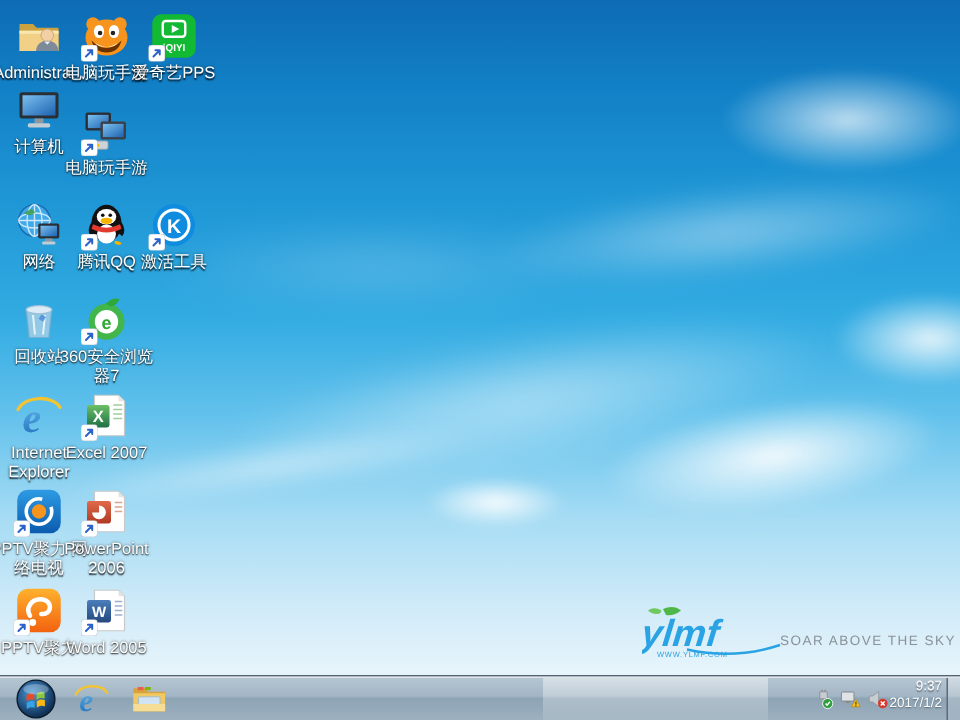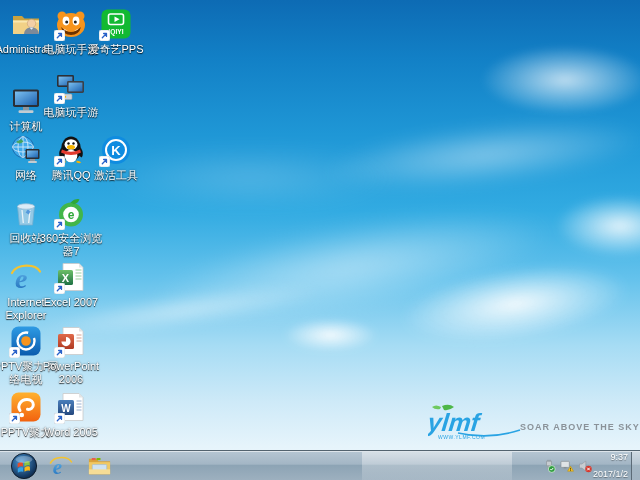--- a/index.html
+++ b/index.html
@@ -11,36 +11,36 @@
   
   .di{position:absolute;width:54px;text-align:center;cursor:pointer;}
   .ig{position:relative;width:32px;height:32px;margin:0 auto;}
   .ig svg.main{width:32px;height:32px;display:block;}
   svg.sc{position:absolute;left:-1px;bottom:-1px;width:11px;height:11px;}
   .lbl{margin-top:3px;font-size:11px;line-height:13px;color:var(--label_text,#fff);white-space:pre;
     text-shadow:0 1px 1px rgba(0,0,0,.8),0 0 2px rgba(0,0,0,.55);
     position:relative;left:50%;transform:translateX(-50%);width:max-content;}
   
   #wm{position:absolute;left:428px;top:403px;display:flex;align-items:flex-end;}
-  #wm .tag{font-size:9px;font-weight:bold;letter-spacing:1px;color:var(--tagline_gray,#8a9299);margin:0 0 7px -4px;white-space:nowrap;}
+  #wm .tag{font-size:9px;font-weight:normal;letter-spacing:1px;color:var(--tagline_gray,#8a9299);margin:0 0 7px -4px;white-space:nowrap;}
   #wm .url{position:absolute;left:10px;top:31px;font-size:5px;color:var(--logo_blue,#29a3e3);letter-spacing:.5px;}
   
   #taskbar{position:absolute;left:0;top:450px;width:640px;height:30px;
     background:linear-gradient(180deg,#b6c6d3 0%,#a3b6c5 45%,#8da4b5 50%,#9db0bf 100%);
     border-top:1px solid #53636f;box-sizing:border-box;}
   #taskbar .hl{position:absolute;left:0;top:0;width:100%;height:1px;background:rgba(255,255,255,.55);}
   .tb-glow{position:absolute;left:362px;top:1px;width:150px;height:28px;
     background:linear-gradient(180deg,rgba(255,255,255,.45),rgba(255,255,255,.10));}
   .tbtn{position:absolute;top:0;height:29px;display:flex;align-items:center;justify-content:center;cursor:pointer;}
   #startbtn{left:8px;width:32px;}
   #tb-ie{left:46px;width:30px;}
   #tb-exp{left:84px;width:30px;}
   #tray{position:absolute;right:48px;top:1px;height:28px;display:flex;align-items:center;gap:4px;}
   #tray svg{width:14px;height:14px;cursor:pointer;}
-  #clock{position:absolute;right:12px;top:1px;height:28px;display:flex;flex-direction:column;justify-content:space-between;
+  #clock{position:absolute;right:12px;top:1px;height:28px;display:flex;flex-direction:column;justify-content:flex-start;
     align-items:flex-end;color:var(--clock_text,#fff);font-size:9px;line-height:11px;cursor:pointer;
     text-shadow:0 1px 1px rgba(0,0,0,.4);}
   #showdesk{position:absolute;right:0;top:1px;width:8px;height:28px;border-left:1px solid #5c6b77;
     background:linear-gradient(180deg,rgba(255,255,255,.35),rgba(255,255,255,.05));cursor:pointer;}
 </style>
 </head>
 <body>
 
 <svg width="0" height="0" style="position:absolute">
   <defs>
@@ -150,21 +150,21 @@
         <text x="16" y="26" font-size="6.6" font-weight="bold" fill="#fff" text-anchor="middle" font-family="Liberation Sans,sans-serif">iQIYI</text>
       </svg>
       <svg class="sc" viewBox="0 0 10 10">
           <rect width="10" height="10" rx="2" fill="#fff" stroke="#b9c6d2" stroke-width=".5"></rect>
           <path d="M3 7L6.8 3.2M6.8 3.2H4.2M6.8 3.2v2.6" stroke="#2a62c9" stroke-width="1.2" fill="none" stroke-linecap="round"></path>
         </svg>
     </div>
     <div class="lbl">爱奇艺PPS</div>
   </div>
 
-  <div class="di" style="left:-1px;top:85px">
+  <div class="di" style="left:-1px;top:57px">
     <div class="ig">
       <svg class="main" viewBox="0 0 32 32">
         <rect x="3" y="4.5" width="26" height="17.5" rx="1.8" fill="#2a2f36"></rect>
         <rect x="5" y="6.5" width="22" height="13.5" fill="url(#scr)"></rect>
         <rect x="13" y="22" width="6" height="3.2" fill="#8d979f"></rect>
         <rect x="8.5" y="25.2" width="15" height="2.8" rx="1.2" fill="#c3ccd2"></rect>
       </svg>
     </div>
     <div class="lbl">计算机</div>
   </div>

